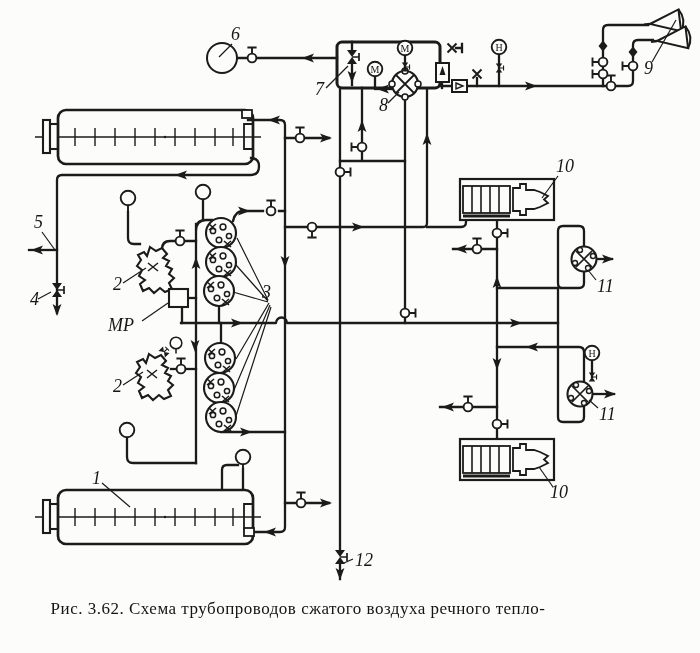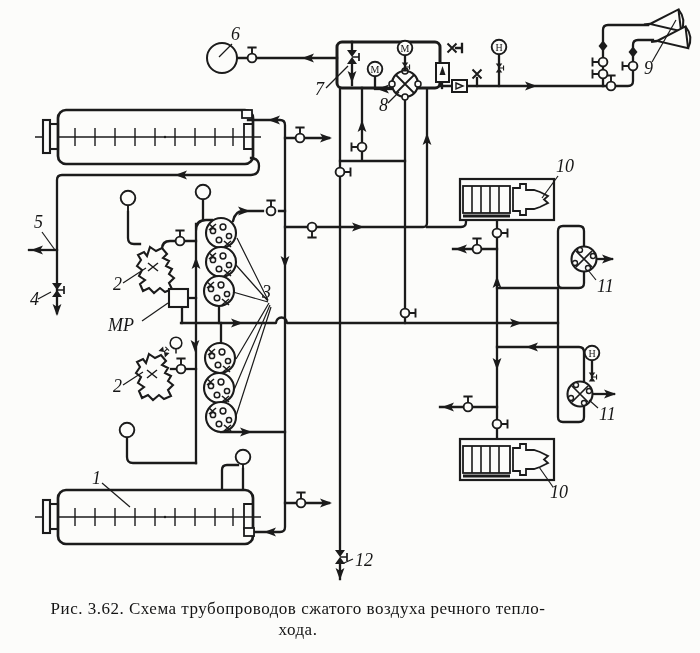--- a/index.html
+++ b/index.html
@@ -303,15 +303,14 @@
     <text class="lbl" x="550" y="498">10</text>
     <text class="lbl" x="597" y="292">11</text>
     <text class="lbl" x="599" y="420">11</text>
     <text class="lbl" x="355" y="566">12</text>
     <text class="lbl" x="108" y="331">МР</text>
   </g>
 </svg>
 
 <div class="caption">
   <div>Рис. 3.62. Схема трубопроводов сжатого воздуха речного тепло-</div>
-  <div>хода.</div>
 </div>
 </div>
 
 </body></html>

